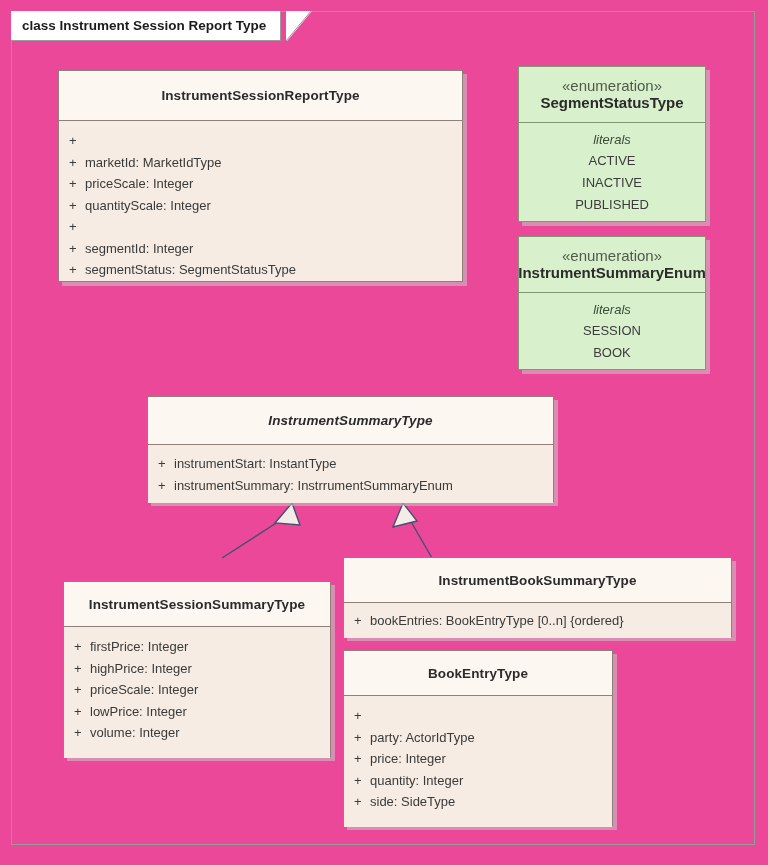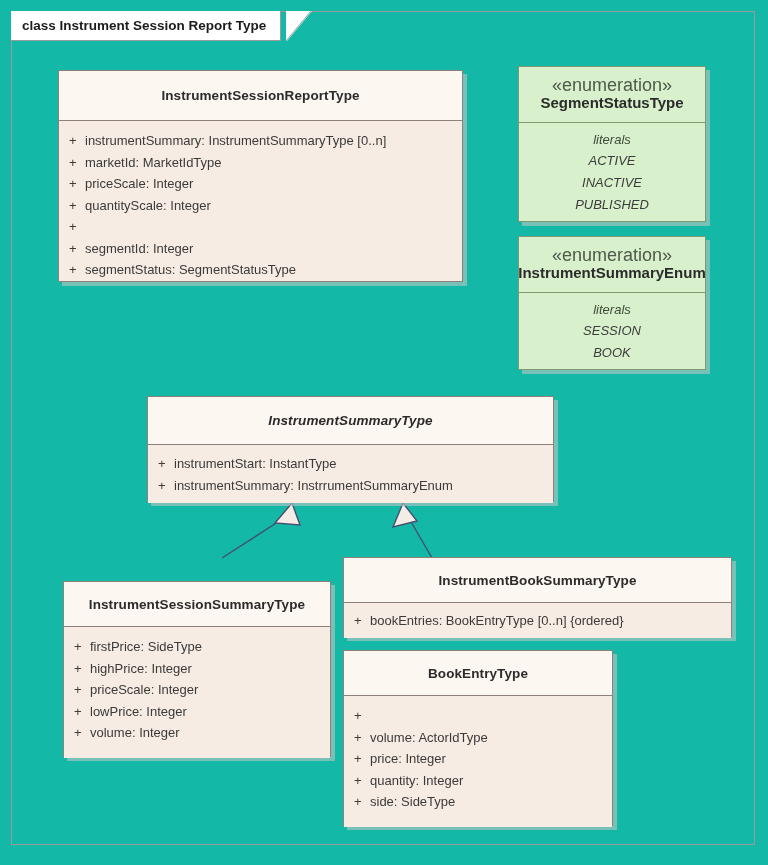--- a/index.html
+++ b/index.html
@@ -3,21 +3,21 @@
 <meta charset="utf-8">
 <style>
   html,body{margin:0;padding:0;}
   body{
     width:768px;height:865px;
     background:#ffffff;
     font-family:"Liberation Sans", sans-serif;
     -webkit-font-smoothing:antialiased;
     overflow:hidden;
   }
-  #canvas{position:relative;width:768px;height:865px;background:#14b8a6;}
+  #canvas{position:relative;width:768px;height:865px;background:#ec4899;}
 
   
   .frame{
     position:absolute;left:11px;top:11px;width:744px;height:834px;
     border:1px solid #9a9a9a;box-sizing:border-box;background:transparent;
   }
   .frame-tab{
     position:absolute;left:11px;top:11px;height:30px;
     box-sizing:border-box;background:#ffffff;
     border:1px solid #9a9a9a;border-top:none;border-left:none;
@@ -49,24 +49,24 @@
   .cls .body{border-color:#8f8079;}
   .cls .hdr{background:#fdf7f2;border-bottom:1px solid #8f8079;}
   .cls .cmp{background:#f7ece3;}
   .cls .title{font-size:13.5px;font-weight:bold;color:#2b2b2b;letter-spacing:.1px;}
   .cls .title.abstract{font-style:italic;}
 
   
   .enu .body{border-color:#7f9a72;}
   .enu .hdr{background:#d9f0cc;border-bottom:1px solid #7f9a72;}
   .enu .cmp{background:#d9f0cc;text-align:center;}
-  .enu .stereo{font-size:18px;color:#4e5a4a;line-height:17px;}
+  .enu .stereo{font-size:15px;color:#4e5a4a;line-height:17px;}
   .enu .title{font-size:15px;font-weight:bold;color:#2b2b2b;line-height:18px;}
   .enu .lit-head{font-size:13px;font-style:italic;color:#3e4a3a;text-align:center;line-height:21px;}
-  .enu .lit{font-size:13px;color:#3c3c3c;text-align:center;line-height:22px;font-style:italic;}
+  .enu .lit{font-size:13px;color:#3c3c3c;text-align:center;line-height:22px;}
 
   
   .attr{display:flex;align-items:baseline;font-size:13px;color:#3a3a3a;line-height:21.5px;}
   .attr .vis{width:26px;flex:0 0 26px;text-align:left;padding-left:10px;box-sizing:border-box;color:#3a3a3a;}
   .attr .sig{white-space:nowrap;}
 
   
   .conn{position:absolute;left:0;top:0;width:768px;height:865px;pointer-events:none;}
 </style>
 </head>
@@ -98,21 +98,20 @@
 
   <div class="umlbox cls" style="left:58px;top:70px;width:405px;height:212px;">
     <div class="shadow"></div>
     <div class="body">
       <div class="hdr" style="height:50px;">
         <span class="title">InstrumentSessionReportType</span>
       </div>
       <div class="cmp" style="padding:9px 0 9px 0;height:160px;">
         <div class="attr">
           <span class="vis">+</span>
-          <span class="sig">instrumentSummary: InstrumentSummaryType [0..n]</span>
         </div>
         <div class="attr">
           <span class="vis">+</span>
           <span class="sig">marketId: MarketIdType</span>
         </div>
         <div class="attr">
           <span class="vis">+</span>
           <span class="sig">priceScale: Integer</span>
         </div>
         <div class="attr">
@@ -186,21 +185,21 @@
 
   <div class="umlbox cls" style="left:63px;top:557px;width:268px;height:176px;margin-top:24px;">
     <div class="shadow"></div>
     <div class="body">
       <div class="hdr" style="height:45px;">
         <span class="title">InstrumentSessionSummaryType</span>
       </div>
       <div class="cmp" style="padding:9px 0 9px 0;height:131px;">
         <div class="attr">
           <span class="vis">+</span>
-          <span class="sig">firstPrice: SideType</span>
+          <span class="sig">firstPrice: Integer</span>
         </div>
         <div class="attr">
           <span class="vis">+</span>
           <span class="sig">highPrice: Integer</span>
         </div>
         <div class="attr">
           <span class="vis">+</span>
           <span class="sig">priceScale: Integer</span>
         </div>
         <div class="attr">
@@ -235,21 +234,21 @@
     <div class="body">
       <div class="hdr" style="height:45px;">
         <span class="title">BookEntryType</span>
       </div>
       <div class="cmp" style="padding:9px 0 9px 0;height:131px;">
         <div class="attr">
           <span class="vis">+</span>
         </div>
         <div class="attr">
           <span class="vis">+</span>
-          <span class="sig">volume: ActorIdType</span>
+          <span class="sig">party: ActorIdType</span>
         </div>
         <div class="attr">
           <span class="vis">+</span>
           <span class="sig">price: Integer</span>
         </div>
         <div class="attr">
           <span class="vis">+</span>
           <span class="sig">quantity: Integer</span>
         </div>
         <div class="attr">

